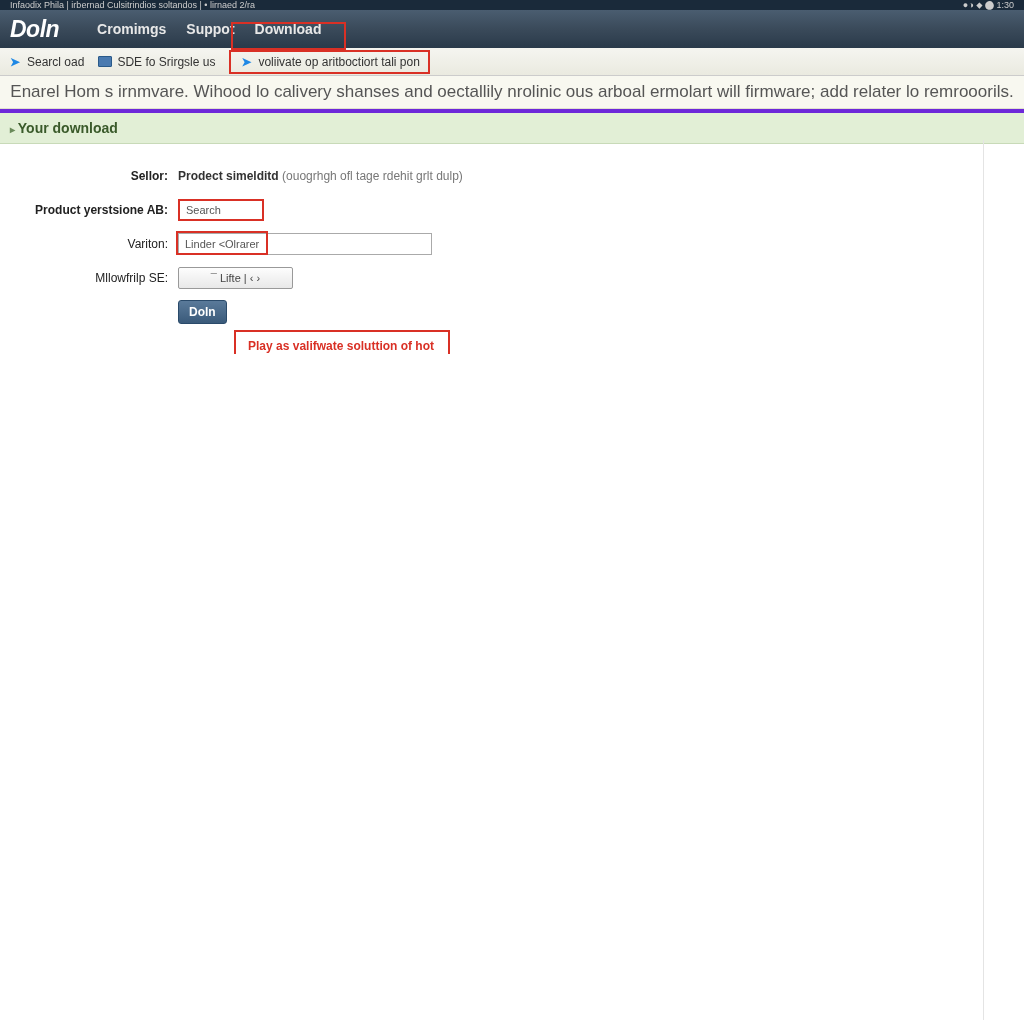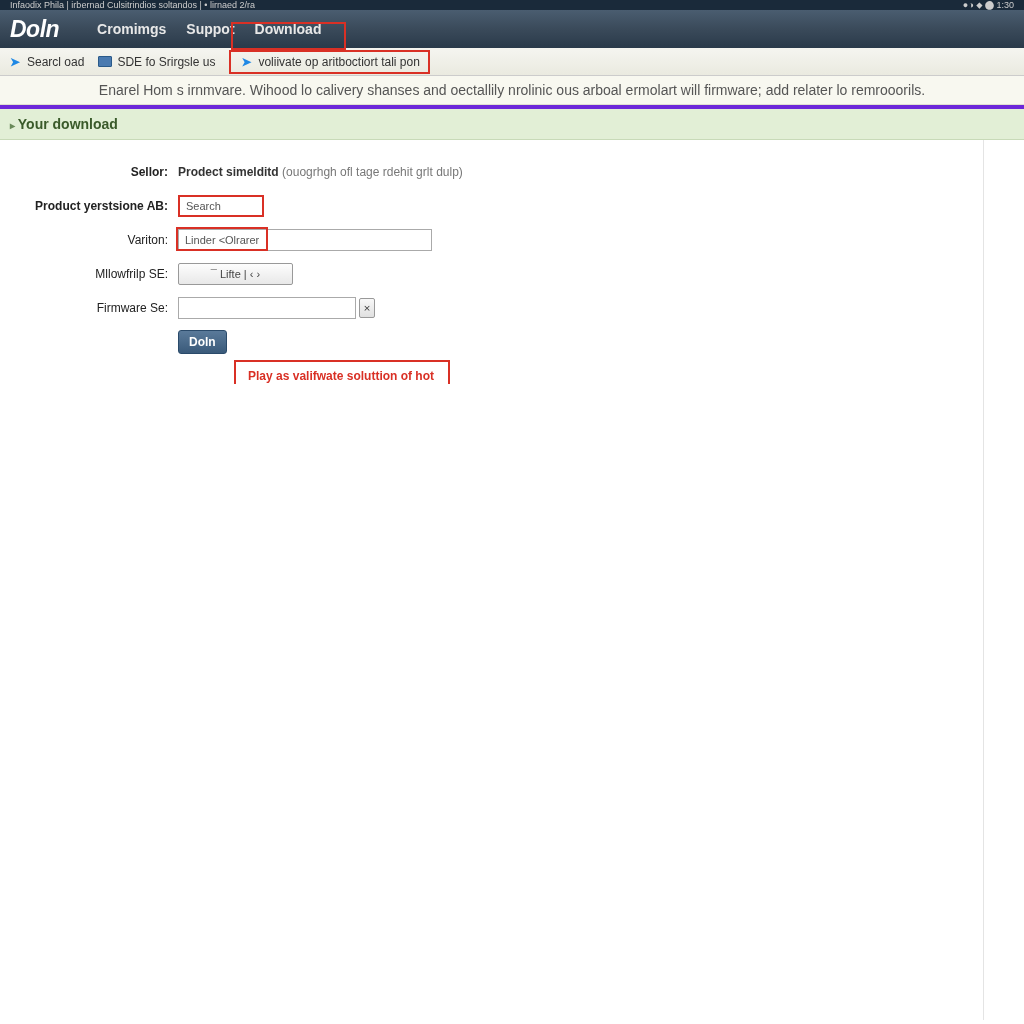--- a/index.html
+++ b/index.html
@@ -9,21 +9,21 @@
 .header { background: linear-gradient(to bottom, #4a5d70 0%, #3a4a5a 50%, #2a3a4a 100%); height: 38px; display: flex; align-items: center; padding: 0 10px; }
 .logo { color: #fff; font-size: 23px; font-weight: bold; font-style: italic; letter-spacing: -0.5px; margin-right: 30px; }
 .nav { display: flex; gap: 4px; }
 .nav-item { color: #e8e8e8; font-size: 14px; font-weight: bold; padding: 6px 8px; cursor: pointer; }
 .nav-item.active { position: relative; }
 .nav-highlight { position: absolute; top: 12px; left: 231px; width: 115px; height: 28px; border: 2px solid #d93025; pointer-events: none; }
 .toolbar { background: linear-gradient(to bottom, #f5f5f0, #eaeae0); border-bottom: 1px solid #ccc; height: 28px; display: flex; align-items: center; padding: 0 8px; gap: 14px; }
 .toolbar-item { display: flex; align-items: center; gap: 5px; cursor: pointer; color: #333; font-size: 12px; }
 .toolbar-item .icon { width: 14px; height: 12px; display: inline-flex; align-items: center; justify-content: center; }
 .toolbar-highlight { position: relative; border: 2px solid #d93025; padding: 3px 8px; }
-.info-banner { background: #f8f8f0; border-bottom: 1px solid #e0e0d0; padding: 6px 0; text-align: center; color: #555; font-size: 14px; }
+.info-banner { background: #f8f8f0; border-bottom: 1px solid #e0e0d0; padding: 6px 0; text-align: center; color: #555; font-size: 17px; }
 .section-header { background: #e2efd6; border-top: 4px solid #6d28d9; border-bottom: 1px solid #c8dab8; padding: 7px 10px; color: #3a5a2a; font-size: 14px; font-weight: bold; }
 .section-header::before { content: "▸ "; font-size: 10px; color: #6a8a5a; }
 .form-area { padding: 20px 10px 20px 10px; position: relative; }
 .form-row { display: flex; align-items: center; margin-bottom: 10px; height: 24px; }
 .form-label { width: 168px; text-align: right; padding-right: 10px; color: #222; font-size: 12px; }
 .form-label.bold { font-weight: bold; }
 .form-value { font-size: 12px; }
 .form-value .hint { color: #777; }
 .text-input { height: 22px; border: 1px solid #aaa; padding: 2px 6px; font-size: 11px; color: #555; background: #fff; }
 .select-like { height: 22px; border: 1px solid #999; background: linear-gradient(to bottom, #fdfdfd, #e8e8e8); padding: 2px 8px; font-size: 11px; color: #444; display: inline-flex; align-items: center; justify-content: center; border-radius: 2px; }
@@ -103,27 +103,20 @@
     </div>
   </div>
 
   <div class="form-row">
     <div class="form-label">Mllowfrilp SE:</div>
     <div class="form-value">
       <div class="select-like" style="width:115px;">¯ Lifte | ‹ ›</div>
     </div>
   </div>
 
-  <div class="form-row">
-    <div class="form-label">Firmware Se:</div>
-    <div class="form-value firmware-wrap">
-      <input type="text" class="firmware-input" style="">
-      <div class="firmware-btn">⨯</div>
-    </div>
-  </div>
 
   <div class="form-row" style="margin-top:6px;">
     <div class="form-label"></div>
     <div class="form-value" style="position:relative;">
       <button class="btn-primary">Doln</button>
       <div class="callout" style="left:56px; top:-6px; width:216px;margin-top:36px;">Play as valifwate soluttion of hot wptech</div>
     </div>
   </div>
 
 </div>

